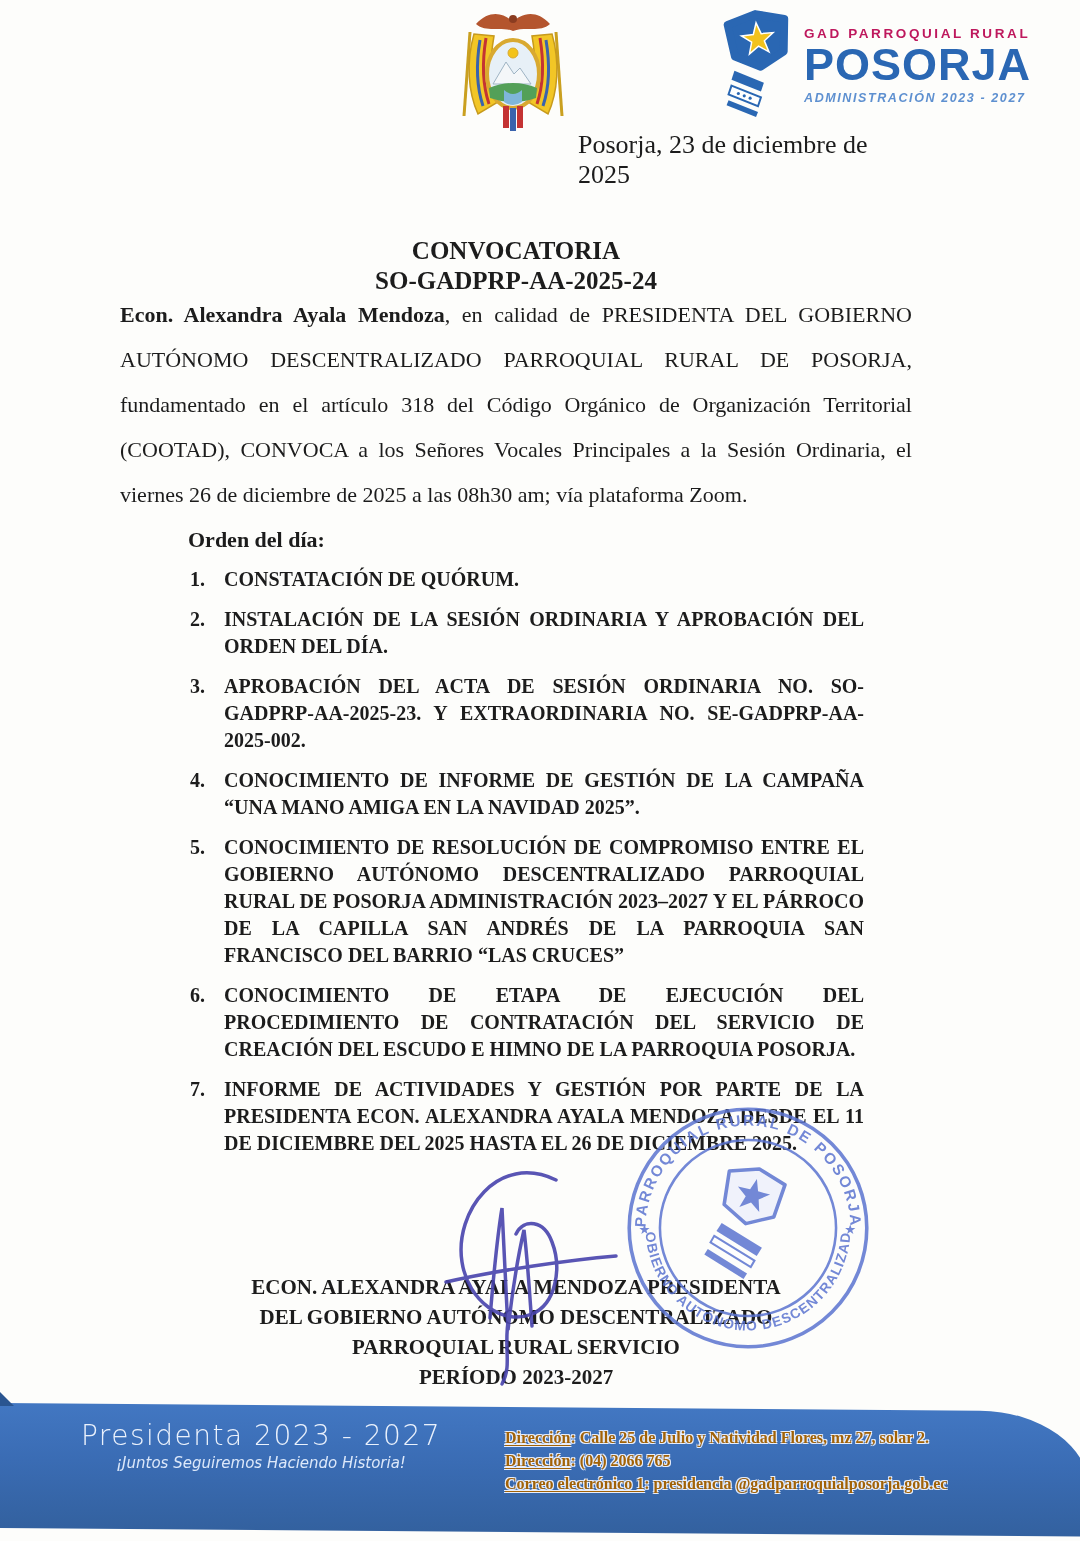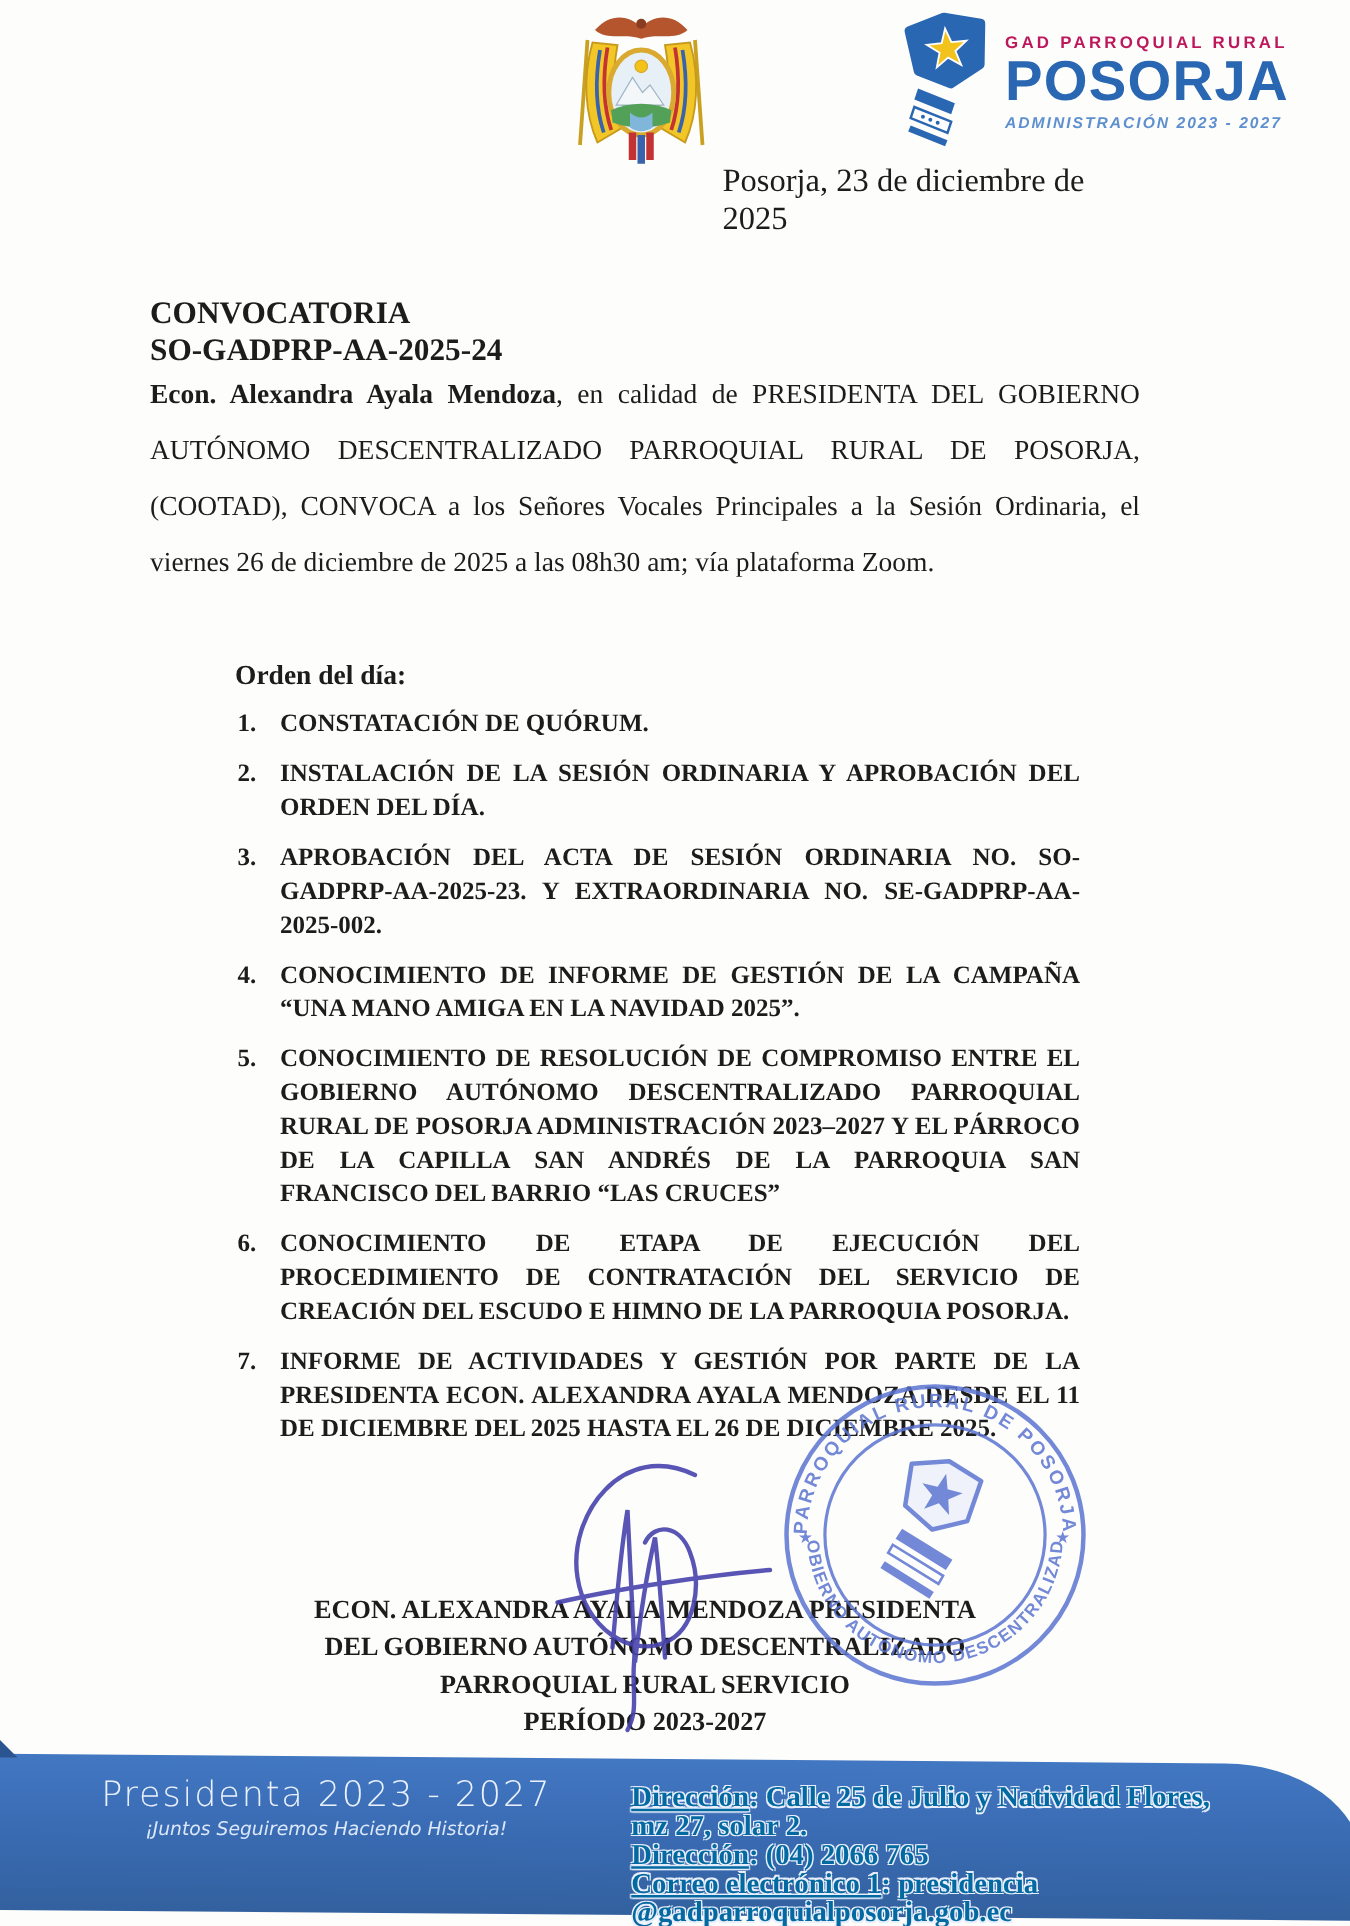--- a/index.html
+++ b/index.html
@@ -10,21 +10,21 @@
   #coat-arms{position:absolute;left:456px;top:6px;width:114px;height:126px;}
   #logo{position:absolute;left:718px;top:8px;width:310px;height:110px;display:flex;}
   #logo-shield{width:80px;height:110px;flex:0 0 auto;}
   #logo-text{margin-left:6px;padding-top:18px;font-family:"Liberation Sans",sans-serif;}
   .logo-top{font-size:13.5px;font-weight:bold;letter-spacing:2.6px;color:#be185d;}
   .logo-name{font-size:45px;font-weight:bold;color:#2a67b3;line-height:48px;letter-spacing:1px;text-align:center;}
   .logo-admin{font-size:12.5px;font-weight:bold;font-style:italic;letter-spacing:1.6px;color:#5e90d0;margin-top:2px;}
   #date-line{position:absolute;left:578px;top:130px;width:340px;font-size:26px;}
 
   
-  #title{position:absolute;left:120px;top:236px;width:792px;text-align:left;font-weight:bold;font-size:25px;line-height:30px;}
+  #title{position:absolute;left:120px;top:236px;width:792px;text-align:center;font-weight:bold;font-size:25px;line-height:30px;}
 
   
   #intro{position:absolute;left:120px;top:292px;width:792px;font-size:22px;}
   #intro .pline{height:45px;line-height:45px;text-align:justify;text-align-last:justify;white-space:normal;}
   #intro .pline.last{text-align:left;text-align-last:left;}
 
   
   #orden{position:absolute;left:188px;top:527px;font-size:22px;font-weight:bold;}
   #list{position:absolute;left:190px;top:566px;width:700px;}
   .item{display:flex;margin-bottom:13px;font-weight:bold;font-size:20px;line-height:27px;}
@@ -36,21 +36,21 @@
   #stamp{position:absolute;left:620px;top:1100px;width:256px;height:256px;z-index:5;opacity:.85;}
   #sig-block{position:absolute;left:120px;top:1272px;width:792px;text-align:center;font-weight:bold;font-size:21px;line-height:30px;z-index:2;}
 
   
   #ribbon{position:absolute;left:-8px;top:1403px;width:1098px;height:125px;background:linear-gradient(180deg,#4277c2 0%,#3a6cb4 45%,#33619f 100%);border-top-right-radius:110px 78px;transform:rotate(.45deg);transform-origin:0 0;z-index:3;}
   #ribbon-notch{position:absolute;left:0;top:1392px;width:0;height:0;border-left:14px solid #2a5590;border-top:14px solid transparent;z-index:4;}
   #footer-left{position:absolute;left:36px;top:1420px;width:450px;text-align:center;color:#fff;z-index:6;}
   #footer-name{font-family:"DejaVu Serif",serif;font-style:italic;font-weight:bold;font-size:44px;line-height:54px;letter-spacing:2px;}
   #footer-role{font-family:"DejaVu Sans",sans-serif;font-weight:300;font-size:28px;line-height:32px;color:#eaf1fc;letter-spacing:1.5px;}
   #footer-slogan{font-family:"DejaVu Sans",sans-serif;font-style:italic;font-size:15px;color:#dce8fa;margin-top:2px;}
-  #contact{position:absolute;left:505px;top:1426px;width:470px;z-index:6;font-size:23px;font-weight:bold;line-height:23px;color:#0369a1;text-shadow:-1px -1px 0 #e8eefb,1px -1px 0 #e8eefb,-1px 1px 0 #e8eefb,1px 1px 0 #e8eefb;}
+  #contact{position:absolute;left:505px;top:1426px;width:470px;z-index:6;font-size:16px;font-weight:bold;line-height:23px;color:#a16207;text-shadow:-1px -1px 0 #e8eefb,1px -1px 0 #e8eefb,-1px 1px 0 #e8eefb,1px 1px 0 #e8eefb;}
   .contact-label{text-decoration:underline;text-underline-offset:2px;}
 </style>
 </head>
 <body>
 
 <div id="page">
 
   <svg id="coat-arms" viewBox="0 0 114 126" xmlns="http://www.w3.org/2000/svg">
     <path d="M20 18 C34 2 50 8 57 16 C64 8 80 2 94 18 C84 27 70 20 57 25 C44 20 30 27 20 18 Z" fill="#b4552e"></path>
     <circle cx="57" cy="13" r="4" fill="#8a3c20"></circle>
@@ -95,20 +95,21 @@
   <div id="date-line">Posorja, 23 de diciembre de 2025</div>
 
   <div id="title">
     <div>CONVOCATORIA</div>
     <div>SO-GADPRP-AA-2025-24</div>
   </div>
 
   <div id="intro">
     <div class="pline"><b>Econ. Alexandra Ayala Mendoza</b><span>, en calidad de PRESIDENTA DEL GOBIERNO</span></div>
     <div class="pline">AUTÓNOMO DESCENTRALIZADO PARROQUIAL RURAL DE POSORJA,</div>
+    <div class="pline">fundamentado en el artículo 318 del Código Orgánico de Organización Territorial</div>
     <div class="pline">(COOTAD), CONVOCA a los Señores Vocales Principales a la Sesión Ordinaria, el</div>
     <div class="pline last">viernes 26 de diciembre de 2025 a las 08h30 am; vía plataforma Zoom.</div>
   </div>
 
   <div id="orden">Orden del día:</div>
 
   <div id="list">
     <div class="item">
         <div class="num">1.</div>
         <div class="txt">CONSTATACIÓN DE QUÓRUM.</div>

